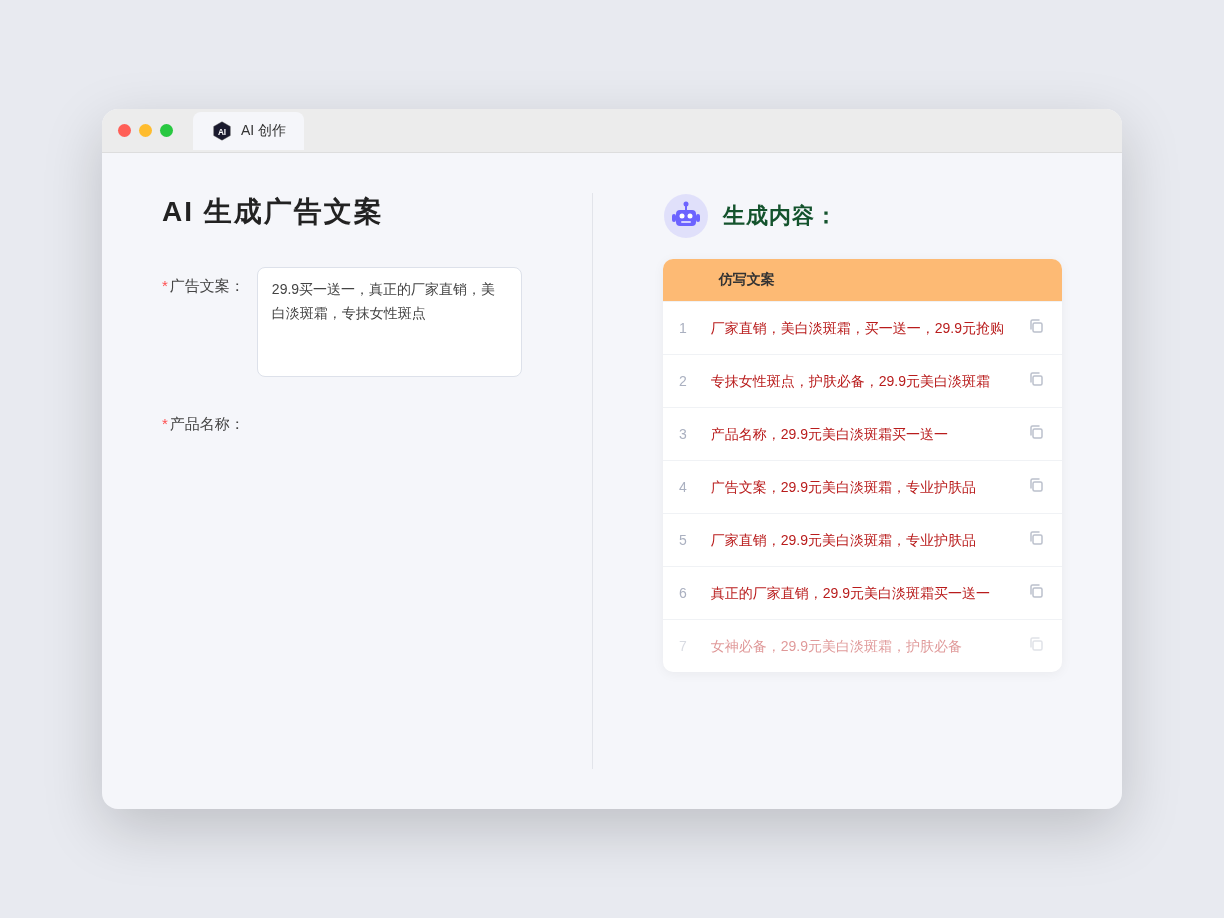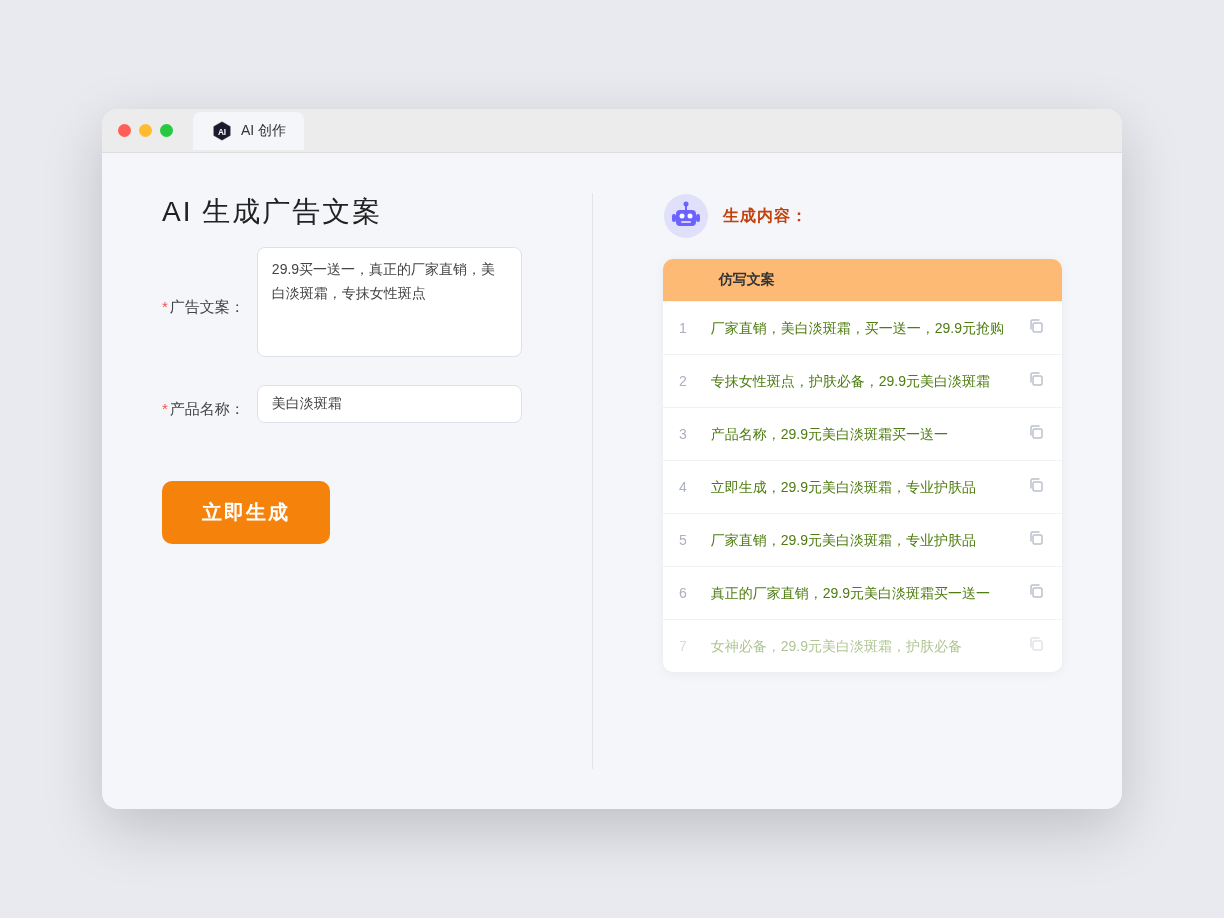--- a/index.html
+++ b/index.html
@@ -70,29 +70,29 @@
       min-height: 656px;
     }
 
     
     .left-panel {
       flex: 0 0 360px;
     }
 
     .page-title {
       font-size: 28px;
-      font-weight: 400;
+      font-weight: 700;
       color: #222;
-      margin-bottom: 16px;
+      margin-bottom: 36px;
       letter-spacing: 2px;
     }
 
     .form-row {
       display: flex;
-      align-items: center;
+      align-items: flex-start;
       margin-bottom: 28px;
       margin-top: 8px;
     }
 
     .form-label {
       font-size: 15px;
       color: #444;
       min-width: 90px;
       text-align: right;
       padding-right: 12px;
@@ -157,23 +157,23 @@
       margin-bottom: 20px;
     }
 
     .robot-icon-wrapper {
       width: 46px;
       height: 46px;
       flex-shrink: 0;
     }
 
     .result-title {
-      font-size: 16px;
+      font-size: 22px;
       font-weight: 600;
-      color: #c2410c;
+      color: #14532d;
       letter-spacing: 1px;
     }
 
     .result-table {
       width: 100%;
       border-collapse: collapse;
       background: #fff;
       border-radius: 10px;
       overflow: hidden;
       box-shadow: 0 2px 12px rgba(0,0,0,0.05);
@@ -205,21 +205,21 @@
       font-size: 14px;
       padding: 14px 16px;
       width: 32px;
       text-align: center;
       vertical-align: middle;
     }
 
     .row-text {
       padding: 14px 8px;
       font-size: 14px;
-      color: #4d7c0f;
+      color: #b91c1c;
       line-height: 1.5;
     }
 
     .copy-icon-cell {
       padding: 14px 14px 14px 4px;
       text-align: right;
       vertical-align: middle;
     }
 
     .copy-btn {
@@ -264,26 +264,24 @@
           <span class="required-star">*</span>广告文案：
         </label>
         <textarea class="form-input" style="">29.9买一送一，真正的厂家直销，美白淡斑霜，专抹女性斑点</textarea>
       </div>
 
       
       <div class="form-row">
         <label class="form-label">
           <span class="required-star">*</span>产品名称：
         </label>
-        <input type="text" class="form-input" value="美白淡斑霜" style="">
       </div>
 
       
 
-      <button class="generate-btn">立即生成</button>
     </div>
 
     <div class="divider"></div>
 
     <div class="right-panel">
       <div class="result-header">
 
         <svg class="robot-icon-wrapper" viewBox="0 0 46 46" fill="none" xmlns="http://www.w3.org/2000/svg">
           <circle cx="23" cy="23" r="22" fill="#6c63ff" opacity="0.15"></circle>
 
@@ -343,21 +341,21 @@
         <button class="copy-btn" title="复制">
           <svg width="16" height="16" viewBox="0 0 16 16" fill="none">
             <rect x="5" y="5" width="9" height="9" rx="1.5" stroke="#bbc0cc" stroke-width="1.5"></rect>
             <path d="M3 11V3.5A1.5 1.5 0 014.5 2H11" stroke="#bbc0cc" stroke-width="1.5" stroke-linecap="round"></path>
           </svg>
         </button>
       </td>
     </tr>
             <tr>
       <td class="row-num">4</td>
-      <td class="row-text">立即生成，29.9元美白淡斑霜，专业护肤品</td>
+      <td class="row-text">广告文案，29.9元美白淡斑霜，专业护肤品</td>
       <td class="copy-icon-cell">
         <button class="copy-btn" title="复制">
           <svg width="16" height="16" viewBox="0 0 16 16" fill="none">
             <rect x="5" y="5" width="9" height="9" rx="1.5" stroke="#bbc0cc" stroke-width="1.5"></rect>
             <path d="M3 11V3.5A1.5 1.5 0 014.5 2H11" stroke="#bbc0cc" stroke-width="1.5" stroke-linecap="round"></path>
           </svg>
         </button>
       </td>
     </tr>
             <tr>

